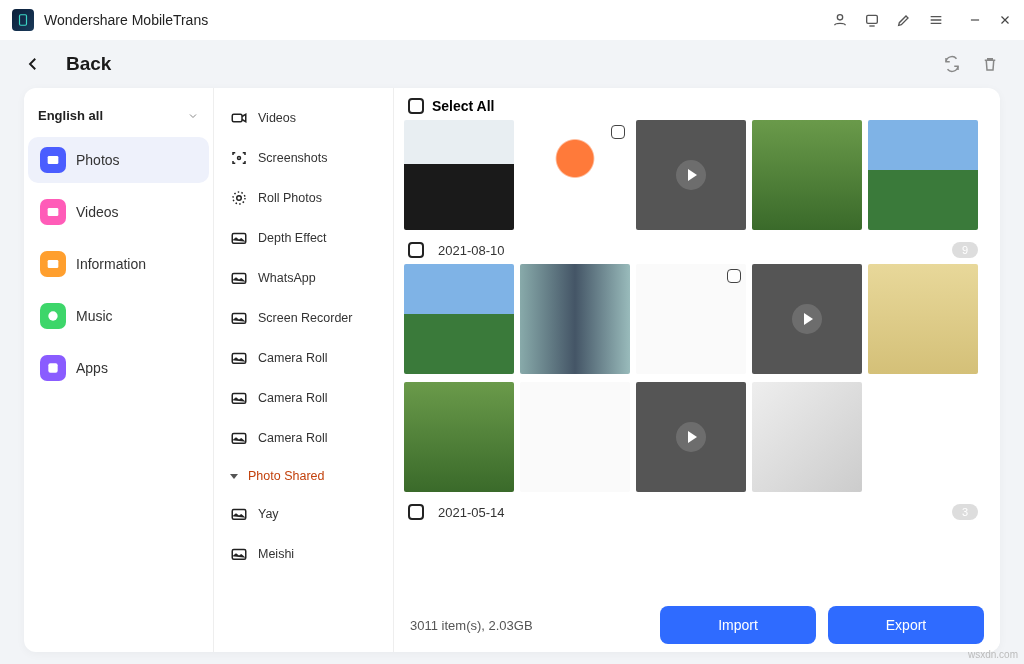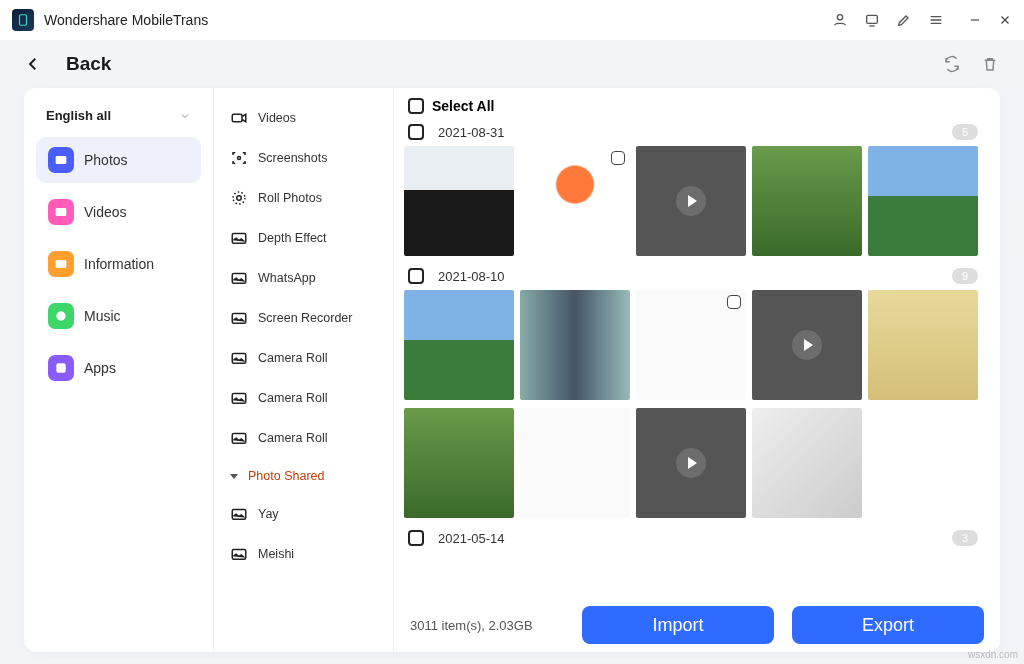--- a/index.html
+++ b/index.html
@@ -15,21 +15,21 @@
 .win-controls .w { width: 14px; height: 14px; color: #444; cursor: pointer; display:flex;align-items:center;justify-content:center;}
 
 .backbar { height: 48px; display: flex; align-items: center; padding: 0 24px; }
 .back-btn { display: flex; align-items: center; gap: 24px; cursor: pointer; font-size: 19px; font-weight: 600; color: #1a1a1a; }
 .back-btn svg { width: 18px; height: 18px; }
 .backbar-right { margin-left: auto; display: flex; gap: 18px; }
 .backbar-right .ricon { width: 20px; height: 20px; color: #888; cursor: pointer; display:flex;align-items:center;justify-content:center;}
 
 .panel { position: absolute; top: 88px; left: 24px; right: 24px; bottom: 12px; background: #fff; border-radius: 12px; display: flex; box-shadow: 0 2px 10px rgba(0,0,0,0.04); overflow: hidden; }
 
-.sidebar1 { width: 190px; border-right: 1px solid #eee; padding: 14px 12px; }
+.sidebar1 { width: 190px; border-right: 1px solid #eee; padding: 14px 4px; }
 .lang { display: flex; align-items: center; justify-content: space-between; padding: 6px 10px 14px; font-size: 13px; font-weight: 600; color: #222; cursor: pointer; }
 .lang svg { width: 12px; height: 12px; color: #888; }
 .cat { display: flex; align-items: center; gap: 10px; padding: 10px 12px; border-radius: 10px; font-size: 14px; color: #333; cursor: pointer; margin-bottom: 6px; }
 .cat.active { background: #eef1fb; }
 .cat .caticon { width: 26px; height: 26px; border-radius: 7px; display: flex; align-items: center; justify-content: center; }
 .cat .caticon svg { width: 16px; height: 16px; fill: #fff; }
 .ci-photos { background: #4a5dff; }
 .ci-videos { background: #ff5cb8; }
 .ci-info { background: #ff9f2e; }
 .ci-music { background: #3dd66a; }
@@ -49,21 +49,21 @@
 .date-label { font-size: 13px; color: #333; font-weight: 500; }
 .count-pill { margin-left: auto; background: #ddd; color: #fff; font-size: 11px; padding: 2px 10px; border-radius: 10px; margin-right: 8px; }
 .grid { display: flex; gap: 6px; padding: 2px 10px 6px; flex-wrap: wrap; }
 .thumb { width: 110px; height: 110px; border-radius: 2px; position: relative; overflow: hidden; cursor: pointer; background:#ccc; }
 .thumb .tchk { position: absolute; top: 5px; right: 5px; width: 14px; height: 14px; border: 1.5px solid #444; border-radius: 4px; background: rgba(255,255,255,0.7); }
 .play { position: absolute; top: 50%; left: 50%; width: 30px; height: 30px; margin: -15px 0 0 -15px; border-radius: 50%; background: rgba(120,120,120,0.7); display: flex; align-items: center; justify-content: center; }
 .play::after { content:""; width:0;height:0;border-top:6px solid transparent;border-bottom:6px solid transparent;border-left:9px solid #fff; margin-left:2px;}
 
 .footer { position: absolute; bottom: 0; left: 0; right: 0; height: 54px; display: flex; align-items: center; padding: 0 16px; background: #fff; }
 .footer-text { font-size: 13px; color: #555; }
-.btn { margin-left: 18px; width: 192px; height: 38px; border-radius: 8px; background: #2f6bff; color: #fff; font-size: 18px; display: flex; align-items: center; justify-content: center; cursor: pointer; }
+.btn { margin-left: 12px; width: 156px; height: 38px; border-radius: 8px; background: #2f6bff; color: #fff; font-size: 14px; display: flex; align-items: center; justify-content: center; cursor: pointer; }
 .btn.import { margin-left: auto; }
 
 .watermark { position: absolute; right: 6px; bottom: 4px; font-size: 10px; color: #bbb; }
 
 
 .t-sky { background: linear-gradient(#7fb3e6 45%,#3a7a3a 45%); }
 .t-green { background: linear-gradient(#6a9a4a,#3a6a2a); }
 .t-white { background: #fafafa; }
 .t-dark { background: #555; }
 .t-blur { background: linear-gradient(90deg,#8aa,#456,#9bb); }
@@ -298,25 +298,20 @@
         <span>Meishi</span>
       </div>
   </div>
 
   <div class="main">
     <div class="selectall">
       <div class="chk"></div>
       <div class="sa-label">Select All</div>
     </div>
 
-    <div class="date-row">
-      <div class="chk"></div>
-      <div class="date-label">2021-08-31</div>
-      <div class="count-pill">5</div>
-    </div>
     <div class="grid">
       <div class="thumb t-portrait"></div>
       <div class="thumb t-flower">
           <div class="tchk"></div>
         </div>
       <div class="thumb t-dark">
           <div class="play"></div>
         </div>
       <div class="thumb t-green"></div>
       <div class="thumb t-sky"></div>

